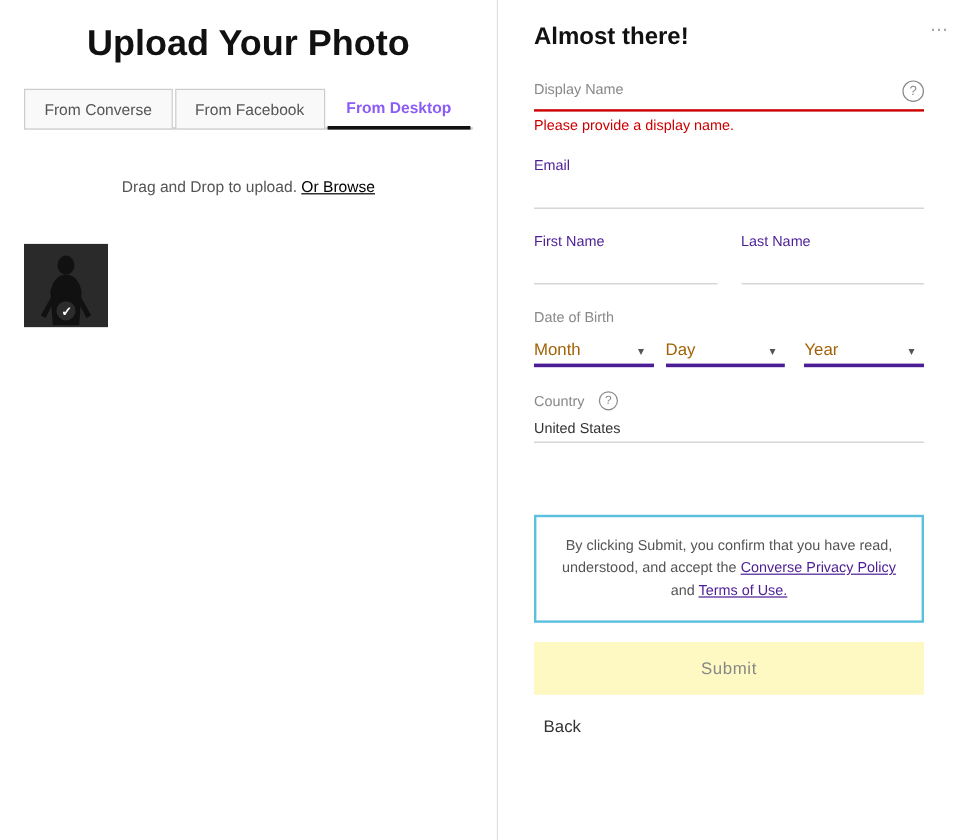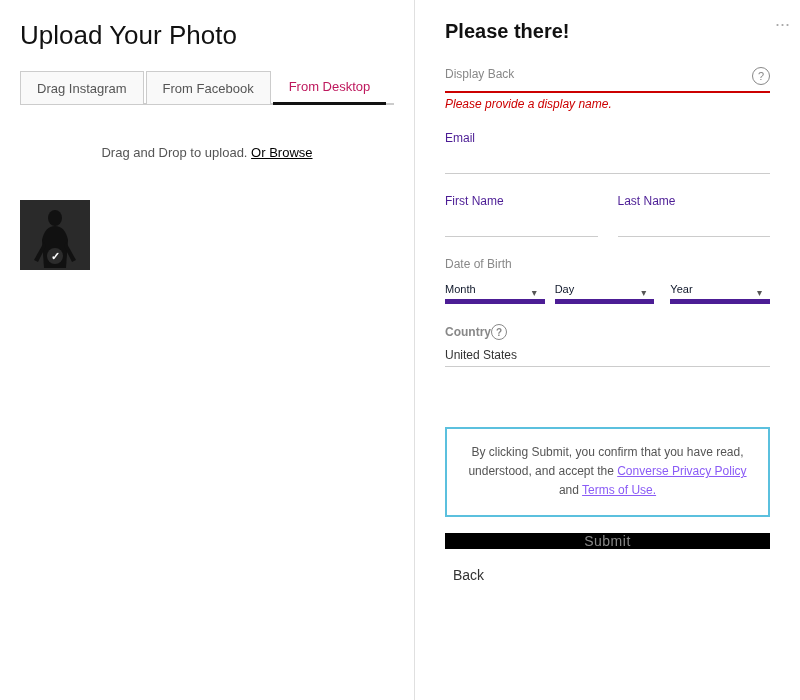--- a/index.html
+++ b/index.html
@@ -15,24 +15,25 @@
     }
 
     
     .left-panel {
       width: 415px;
       padding: 20px 20px 20px 20px;
       border-right: 1px solid #e0e0e0;
     }
 
     .page-title {
-      font-size: 26px;
-      font-weight: 400;
+      font-size: 30px;
+      font-weight: 700;
       margin-bottom: 20px;
       color: #111;
+      text-align: center;
     }
 
     .tabs {
       display: flex;
       border-bottom: 2px solid #ccc;
       margin-bottom: 20px;
     }
 
     .tab {
       padding: 8px 16px;
@@ -40,22 +41,22 @@
       font-size: 13px;
       color: #555;
       background: none;
       border: none;
       border-bottom: 3px solid transparent;
       margin-bottom: -2px;
     }
 
     .tab.active {
       border-bottom: 3px solid #111;
-      color: #be185d;
-      font-weight: 400;
+      color: #8b5cf6;
+      font-weight: 700;
     }
 
     .tab:not(.active) {
       border: 1px solid #ccc;
       margin-right: 2px;
       color: #555;
       background: #f9f9f9;
     }
 
     .upload-area {
@@ -118,21 +119,20 @@
     }
 
     .form-input.error-border {
       border-bottom: 2px solid #c00;
     }
 
     .error-msg {
       color: #c00;
       font-size: 12px;
       margin-top: 4px;
-      font-style: italic;
     }
 
     .help-icon {
       position: absolute;
       right: 0;
       top: 0;
       width: 18px;
       height: 18px;
       border-radius: 50%;
       border: 1px solid #888;
@@ -166,25 +166,25 @@
     }
 
     .dob-select-wrap {
       flex: 1;
       position: relative;
     }
 
     .dob-select-wrap select {
       width: 100%;
       border: none;
-      border-bottom: 5px solid #4c1d95;
+      border-bottom: 3px solid #4c1d95;
       outline: none;
       padding: 4px 20px 4px 0;
-      font-size: 11px;
-      color: #0f172a;
+      font-size: 14px;
+      color: #a16207;
       background: transparent;
       appearance: none;
       cursor: pointer;
     }
 
     .dob-select-wrap .chevron {
       position: absolute;
       right: 8px;
       top: 50%;
       transform: translateY(-50%);
@@ -193,23 +193,22 @@
       pointer-events: none;
     }
 
     .country-section {
       margin-bottom: 20px;
     }
 
     .country-label-row {
       display: flex;
       align-items: center;
-      gap: 0;
+      gap: 12px;
       margin-bottom: 4px;
-      font-weight: bold;
     }
 
     .country-label {
       font-size: 12px;
       color: #888;
     }
 
     .country-help {
       width: 16px;
       height: 16px;
@@ -235,29 +234,30 @@
       padding: 14px 20px;
       font-size: 12px;
       color: #555;
       text-align: center;
       line-height: 1.6;
       margin-bottom: 16px;
       margin-top: 60px;
     }
 
     .consent-box a {
-      color: #8b5cf6;
+      color: #4c1d95;
       text-decoration: underline;
       margin-top: 30px;
     }
 
     .submit-btn {
       width: 100%;
-      background: #000000;
+      background: #fef9c3;
       border: none;
+      padding: 14px;
       font-size: 14px;
       color: #888;
       cursor: pointer;
       letter-spacing: 0.5px;
       margin-bottom: 10px;
     }
 
     .back-btn {
       display: block;
       text-align: left;
@@ -279,21 +279,21 @@
       cursor: pointer;
     }
   </style>
 </head>
 <body>
 
 <div class="left-panel">
   <h1 class="page-title">Upload Your Photo</h1>
 
   <div class="tabs">
-    <button class="tab">Drag Instagram</button>
+    <button class="tab">From Converse</button>
     <button class="tab">From Facebook</button>
     <button class="tab active">From Desktop</button>
   </div>
 
   <div class="upload-area">
     <span>Drag and Drop to upload.</span>
     <a>Or Browse</a>
   </div>
 
   <div class="silhouette">
@@ -308,29 +308,29 @@
       <circle cx="35" cy="56" r="8" fill="#333" opacity="0.8"></circle>
       <text x="31" y="60" font-size="11" fill="white" font-weight="bold">✓</text>
     </svg>
   </div>
 </div>
 
 <div class="right-panel">
 
   <span class="top-right-dots">...</span>
 
-  <h2 class="almost-there">Please there!</h2>
+  <h2 class="almost-there">Almost there!</h2>
 
   
   <div class="form-group">
     <div style="position:relative;">
       <input class="form-input error-border" type="text" placeholder="" style="">
       <span class="help-icon">?</span>
     </div>
-    <label style="position:absolute;top:0;font-size:12px;color:#888;">Display Back</label>
+    <label style="position:absolute;top:0;font-size:12px;color:#888;">Display Name</label>
     <div class="error-msg">Please provide a display name.</div>
   </div>
 
   
   <div class="form-group" style="position:relative;">
     <label>Email</label>
     <input class="form-input" type="email" style="">
   </div>
 
   

